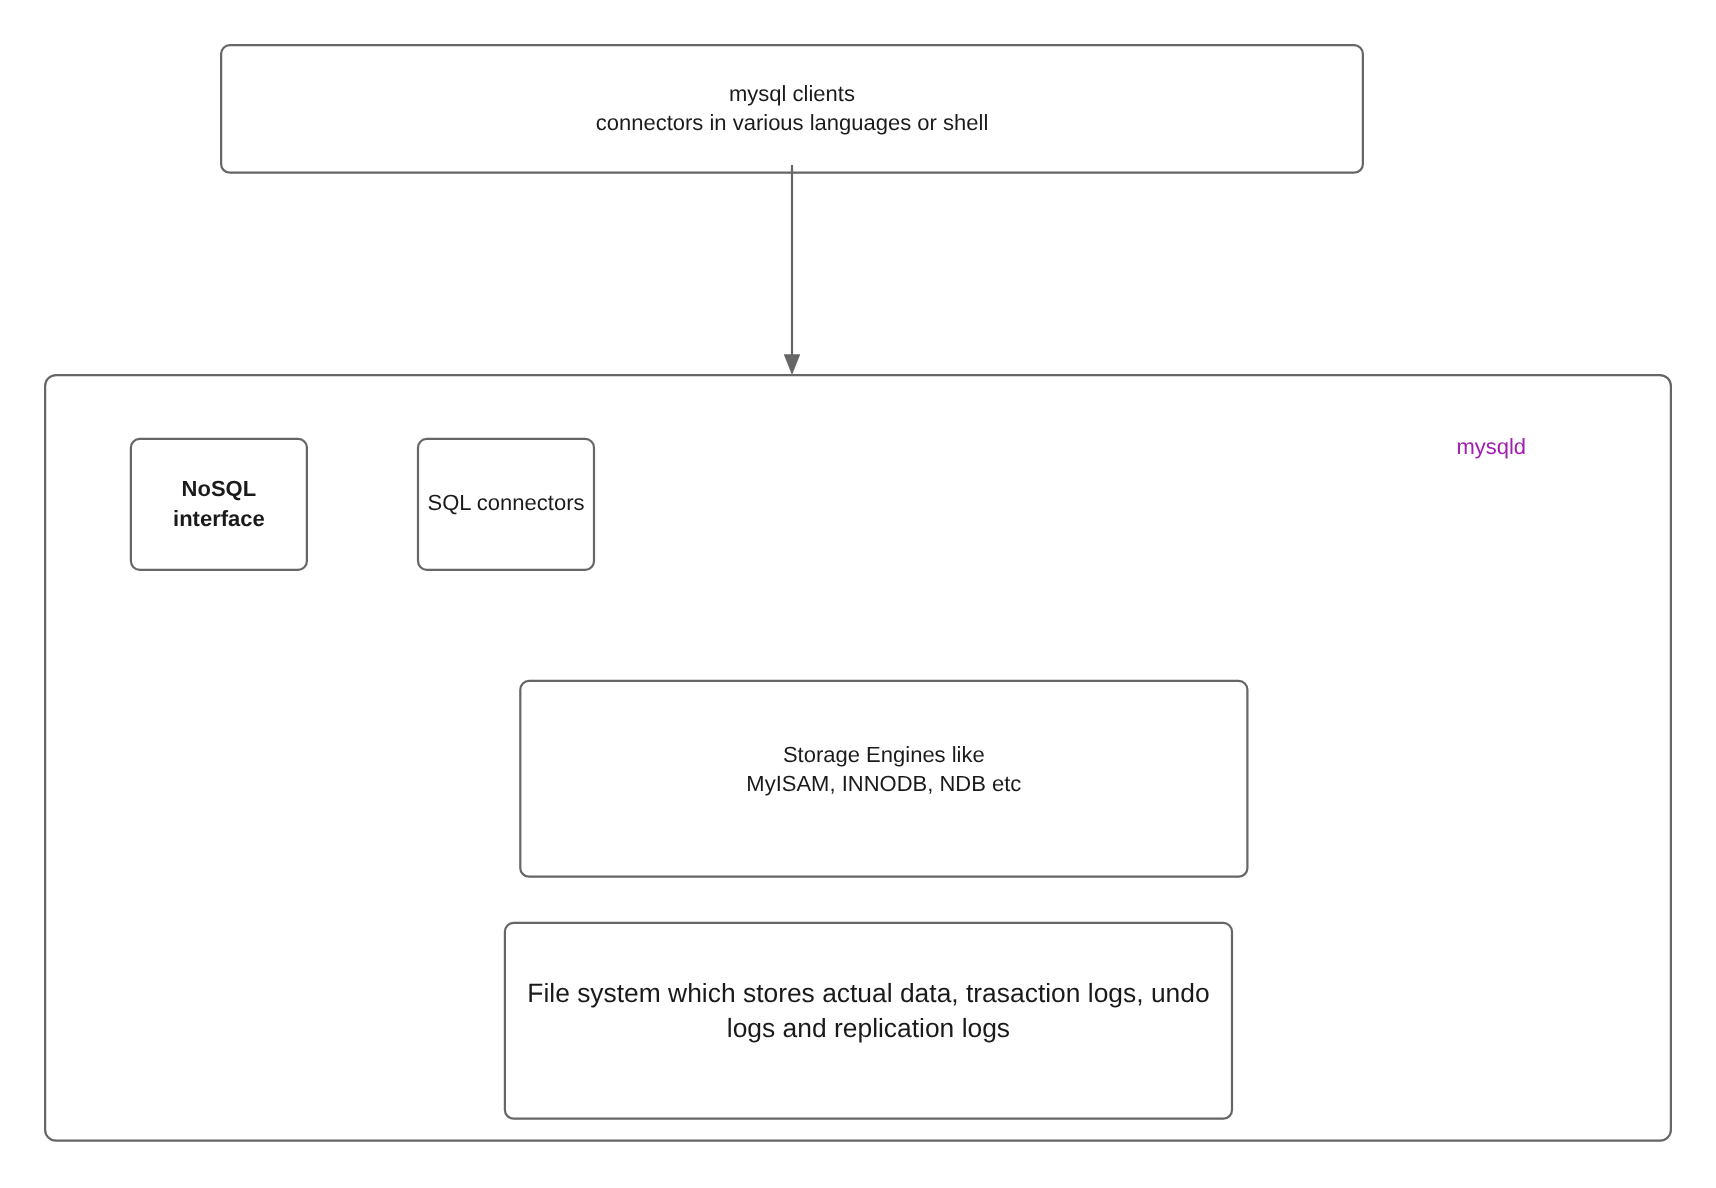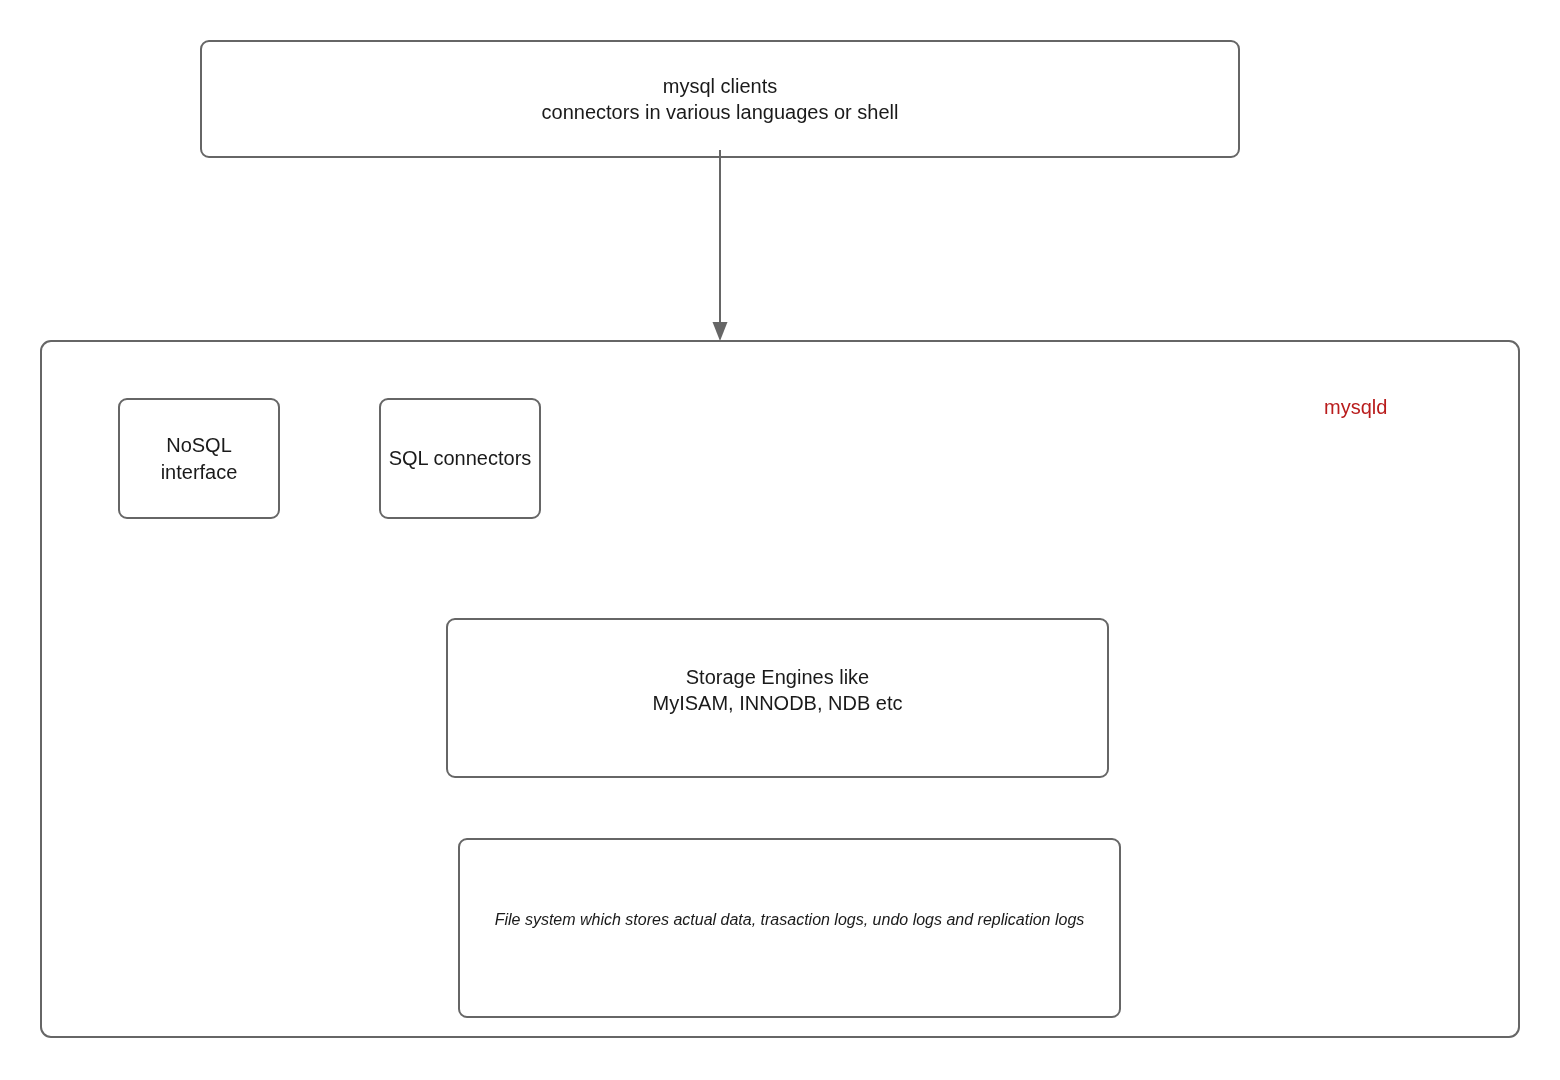--- a/index.html
+++ b/index.html
@@ -51,52 +51,51 @@
     border-radius: 11px;
     display: block;
   }
 
   
   #mysqld-label {
     position: absolute;
     left: 1324px;
     top: 396px;
     font-size: 20px;
-    color: #b91c1c;
+    color: #a21caf;
     white-space: nowrap;
   }
 
   
   .component {
     top: 398px;
     height: 121px;
     width: 162px;
     font-size: 20px;
   }
-  #comp-nosql     { left: 118px; }
+  #comp-nosql     { left: 118px; font-weight: bold; }
   #comp-sql       { left: 379px; }
   #comp-caches    { left: 609px; }
   #comp-parser    { left: 844px; }
   #comp-optimizer { left: 1079px; }
 
   
   #storage-engines-box {
-    left: 446px;
+    left: 472px;
     top: 618px;
     width: 663px;
-    height: 160px;
+    height: 180px;
     font-size: 20px;
   }
   #file-system-box {
     left: 458px;
     top: 838px;
     width: 663px;
     height: 180px;
-    font-size: 16px;
-    font-style: italic;
+    font-size: 24px;
   }
   #storage-engines-box .node-text,
   #file-system-box .node-text {
     transform: translateY(-8px);
   }
 
   
   #connector-arrow {
     position: absolute;
     left: 660px;

